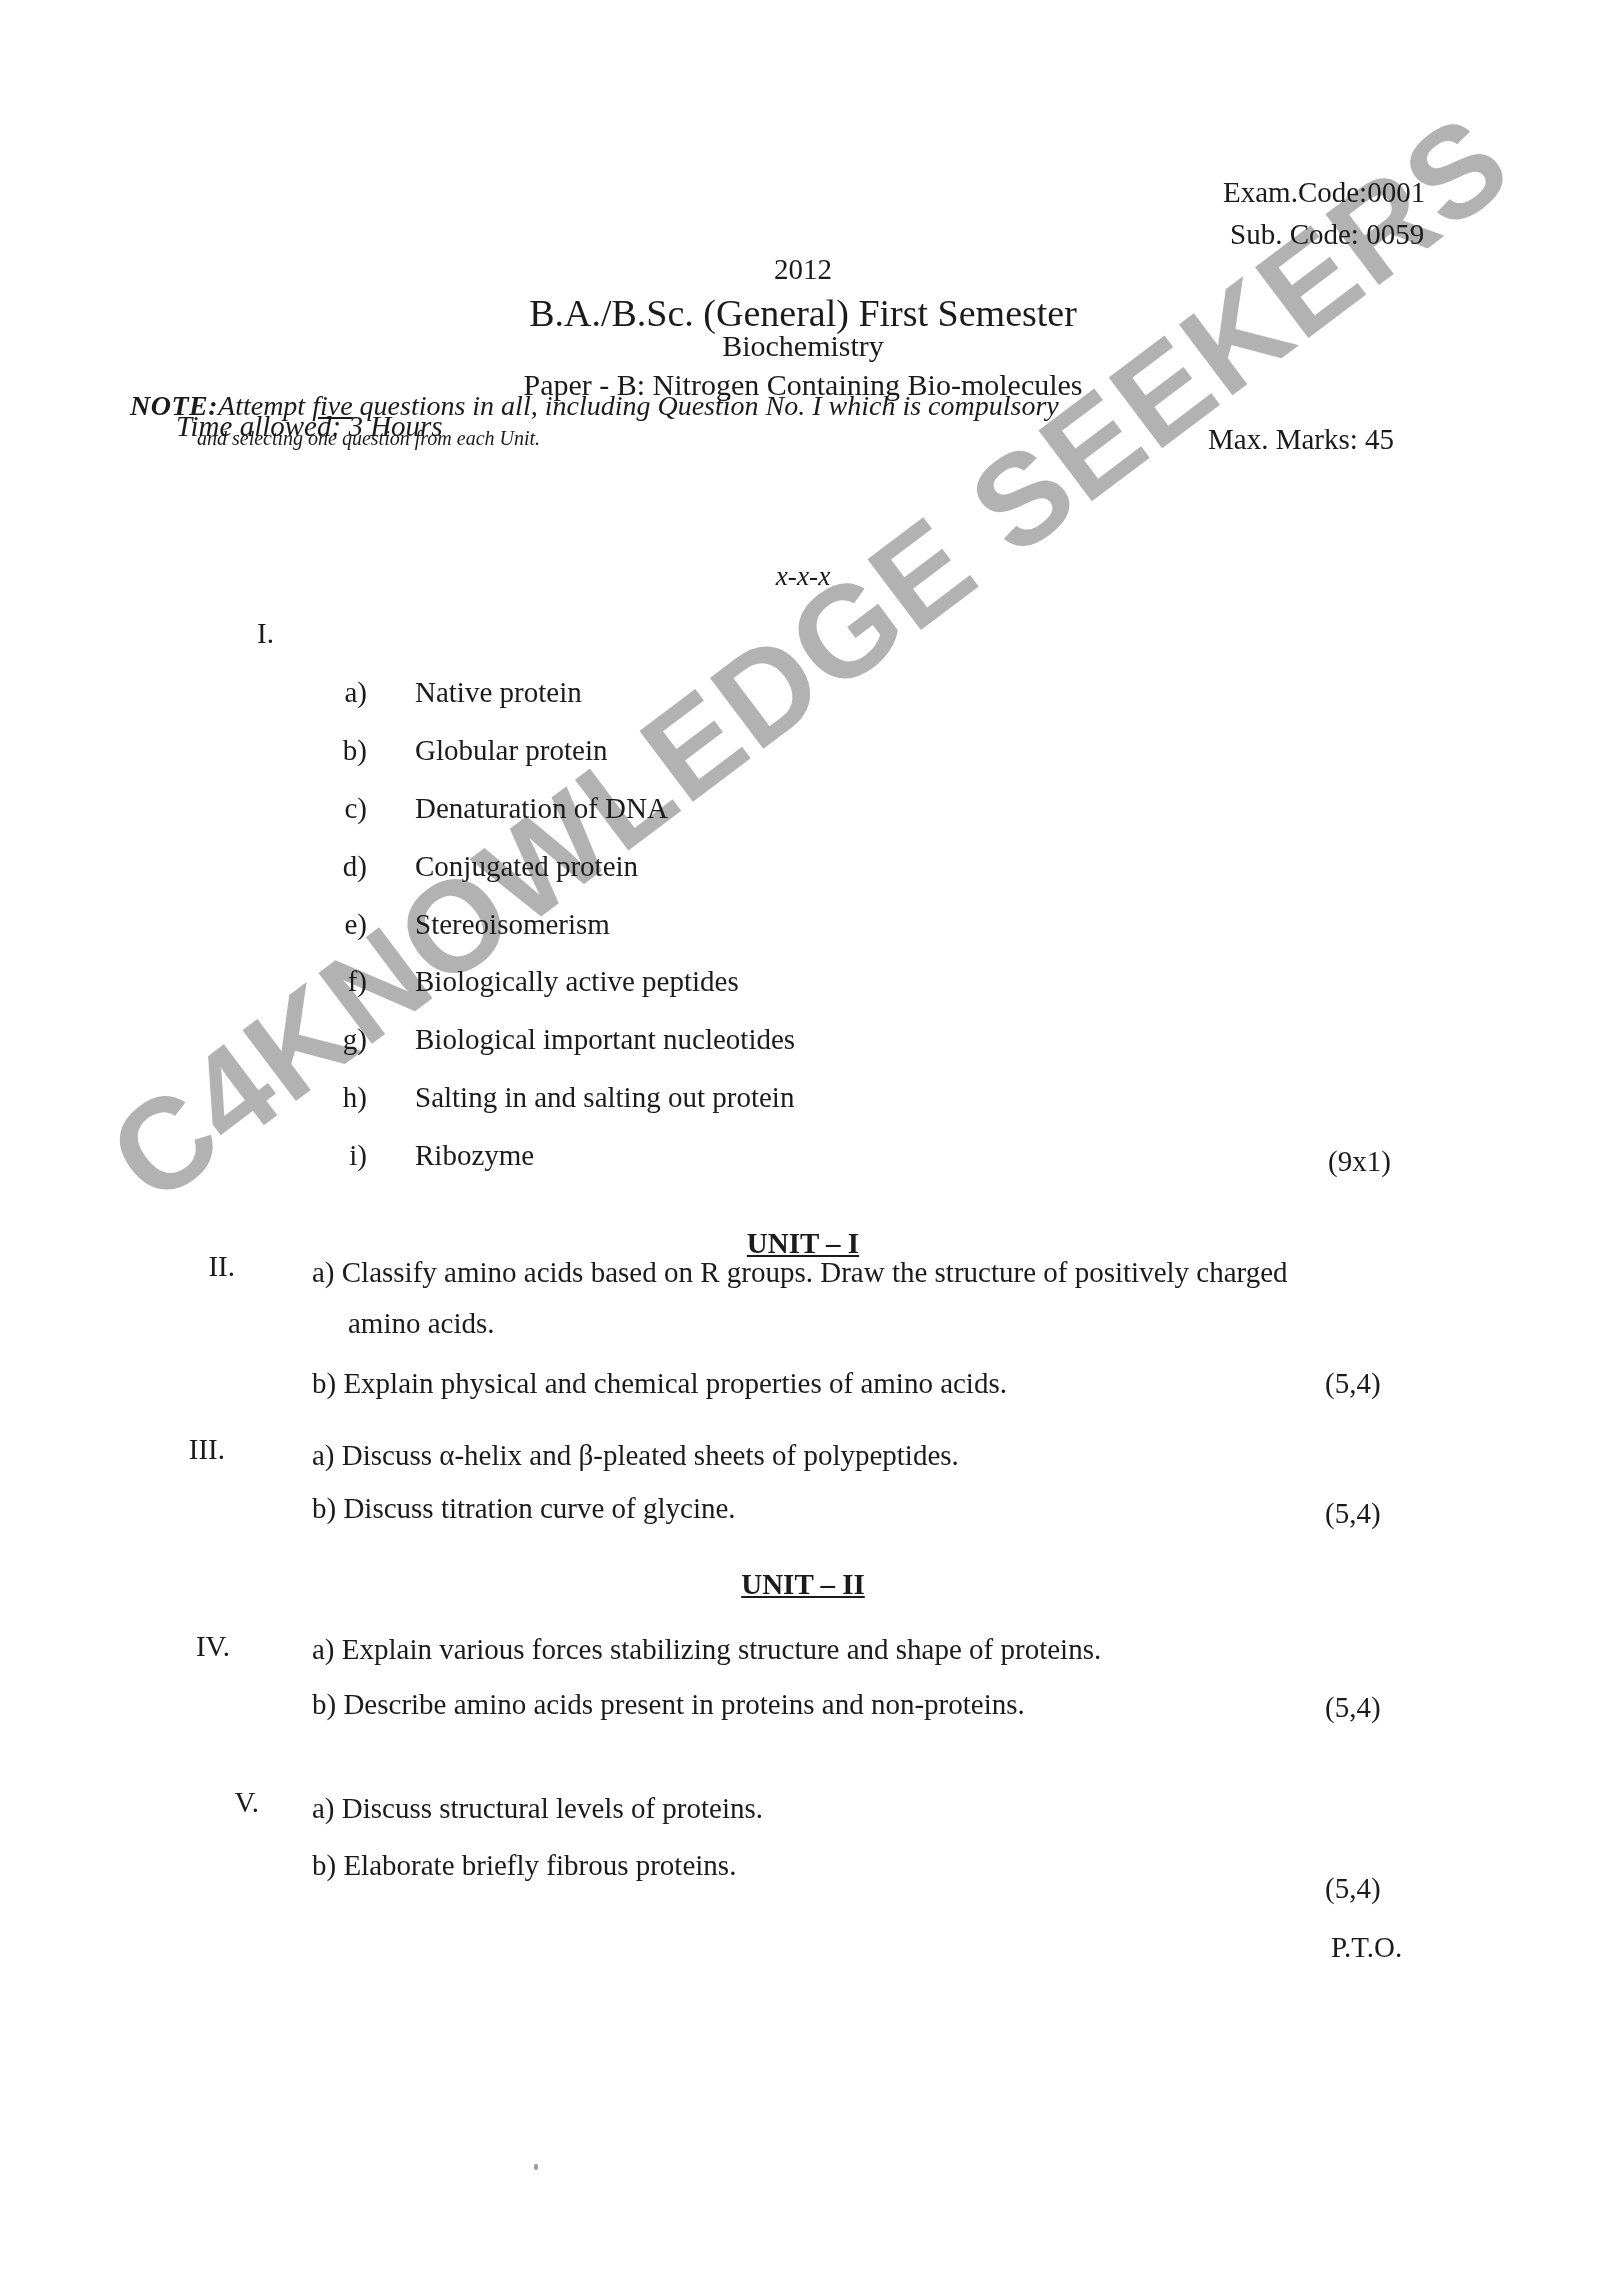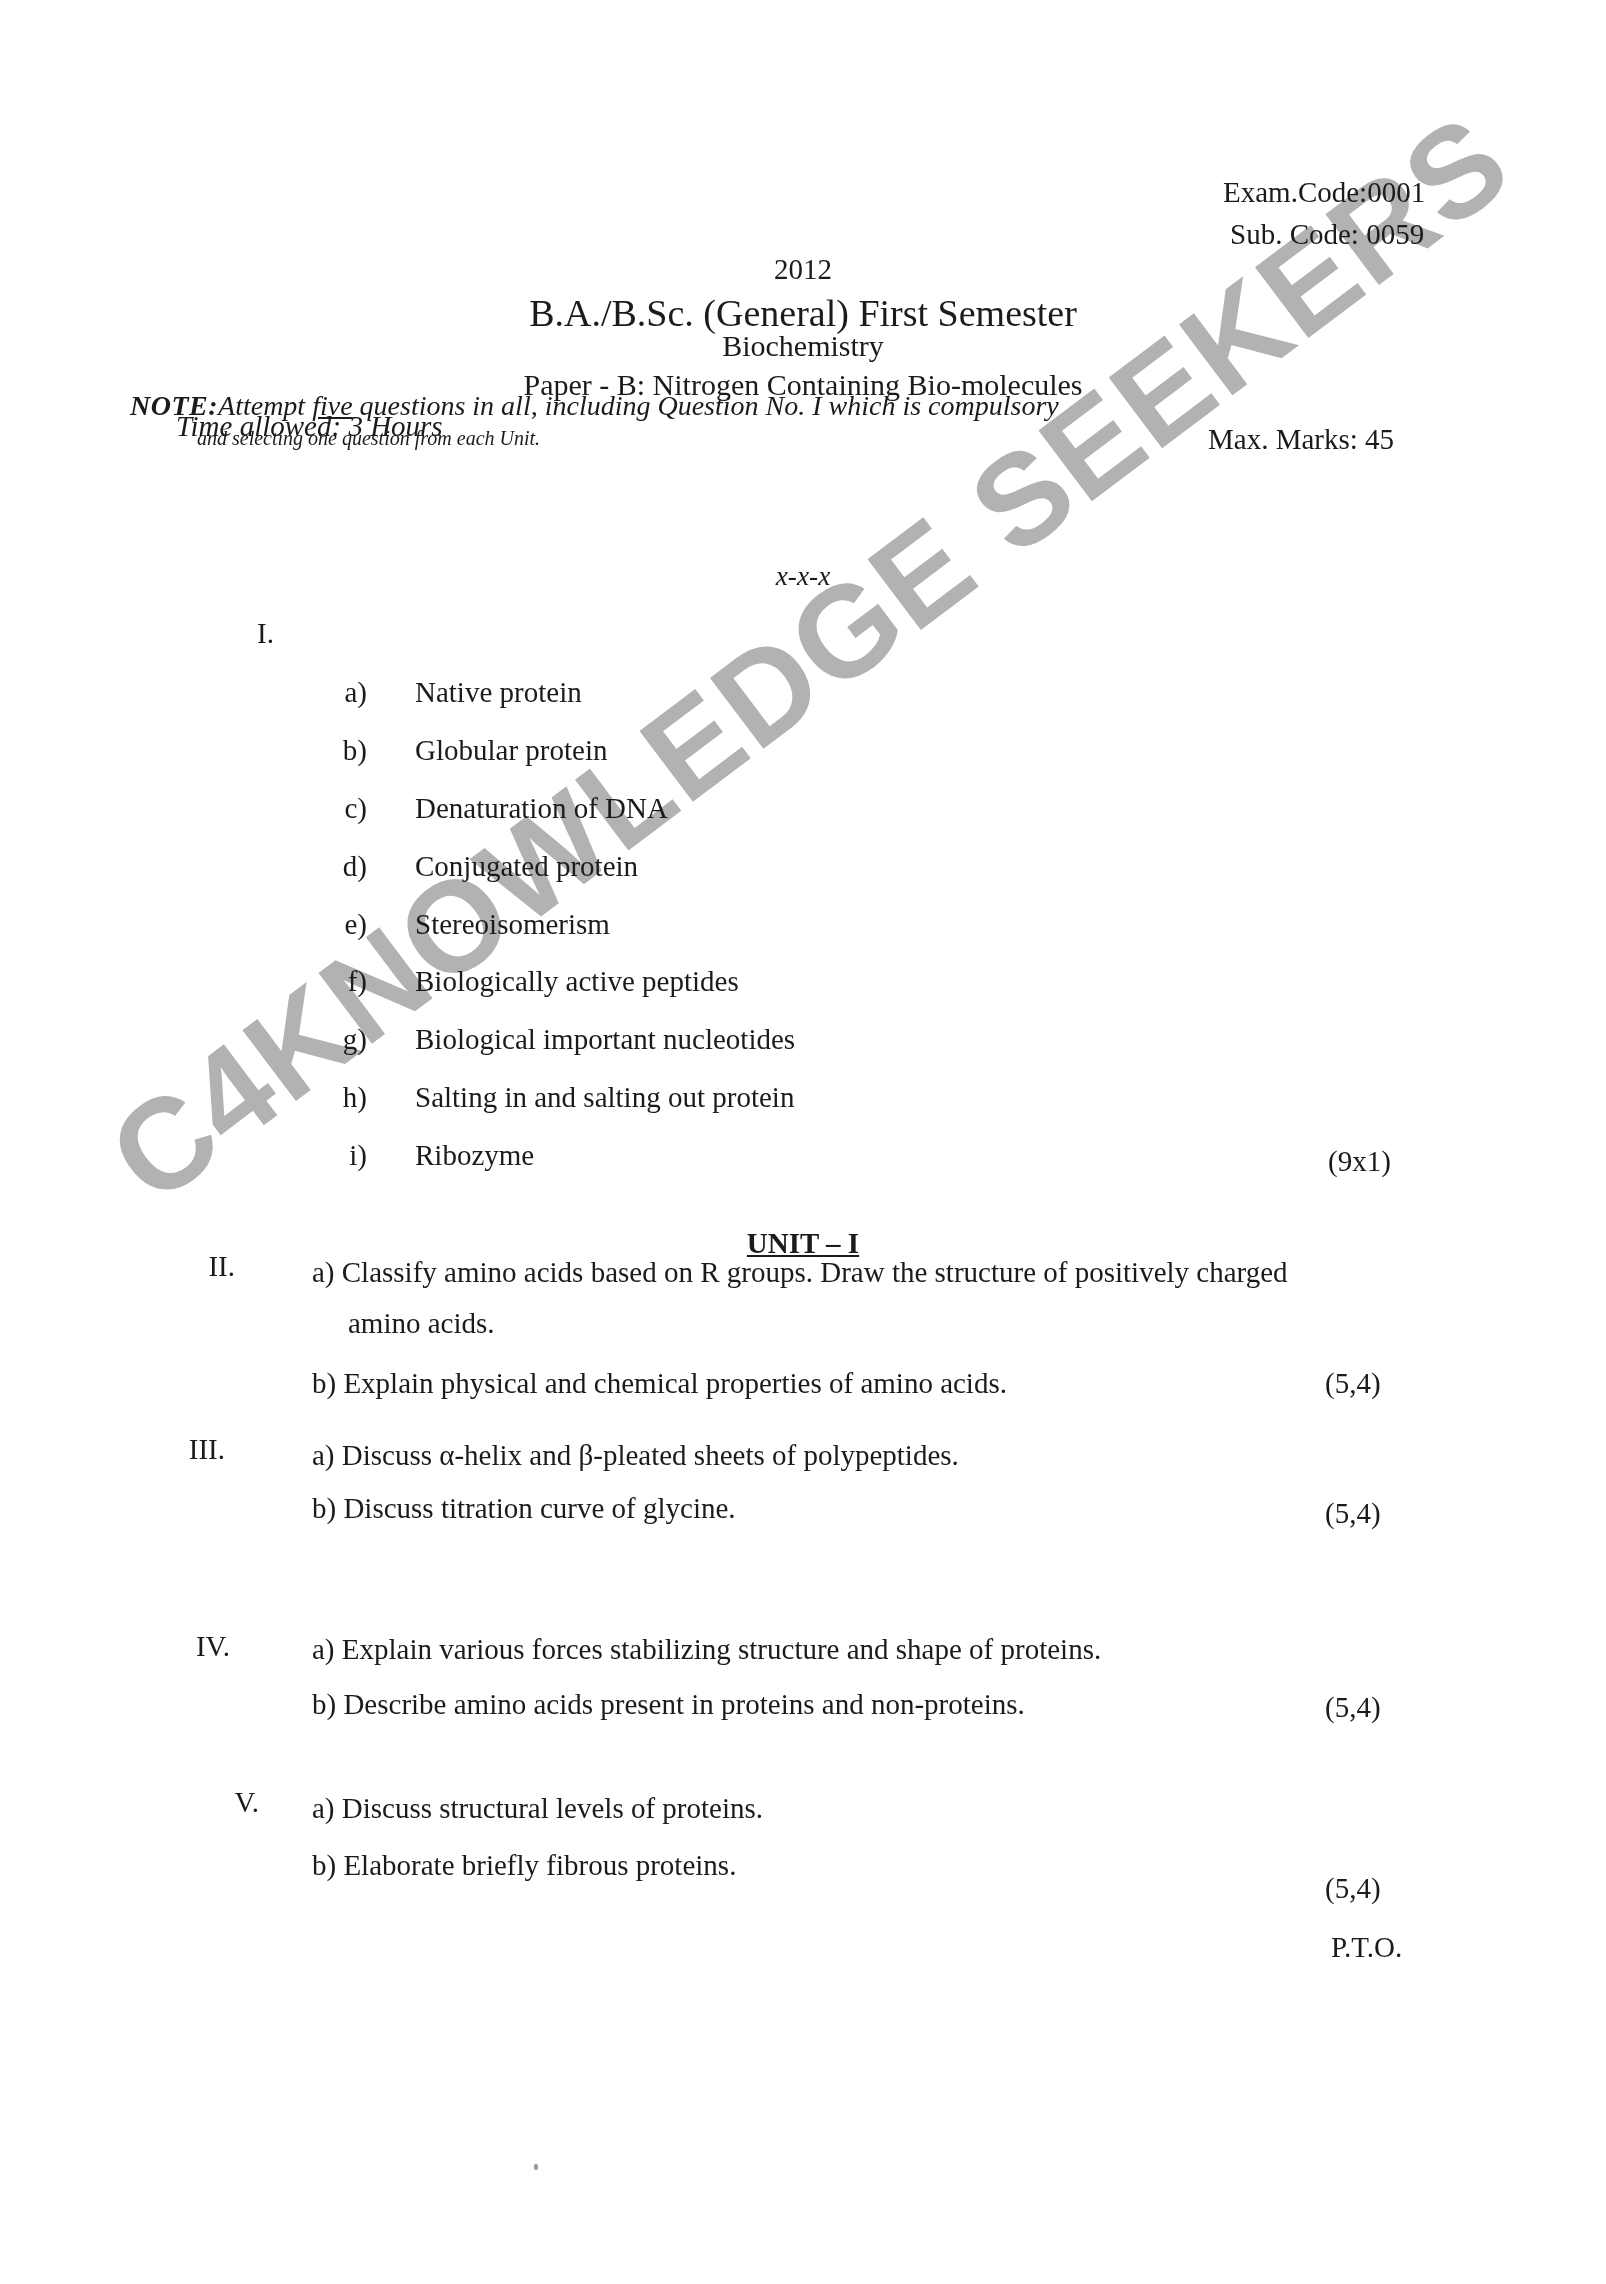--- a/index.html
+++ b/index.html
@@ -227,20 +227,21 @@
   <div class="q-body" style="left:312px; top:1250px;">a) Classify amino acids based on R groups. Draw the structure of positively charged</div>
   <div class="q-body" style="left:348px; top:1301px;">amino acids.</div>
   <div class="q-body" style="left:312px; top:1361px;">b) Explain physical and chemical properties of amino acids.</div>
   <div class="marks" style="left:1325px; top:1367px;">(5,4)</div>
 
   <div class="q-num" style="left:98px; top:1433px;">III.</div>
   <div class="q-body" style="left:312px; top:1433px;">a) Discuss α-helix and β-pleated sheets of polypeptides.</div>
   <div class="q-body" style="left:312px; top:1486px;">b) Discuss titration curve of glycine.</div>
   <div class="marks" style="left:1325px; top:1497px;">(5,4)</div>
 
+  <div class="unit-head" style="top:1568px;">UNIT – II</div>
 
   <div class="q-num" style="left:103px; top:1630px;">IV.</div>
   <div class="q-body" style="left:312px; top:1627px;">a) Explain various forces stabilizing structure and shape of proteins.</div>
   <div class="q-body" style="left:312px; top:1682px;">b) Describe amino acids present in proteins and non-proteins.</div>
   <div class="marks" style="left:1325px; top:1691px;">(5,4)</div>
 
   <div class="q-num" style="left:132px; top:1786px;">V.</div>
   <div class="q-body" style="left:312px; top:1786px;">a) Discuss structural levels of proteins.</div>
   <div class="q-body" style="left:312px; top:1843px;">b) Elaborate briefly fibrous proteins.</div>
   <div class="marks" style="left:1325px; top:1872px;">(5,4)</div>

